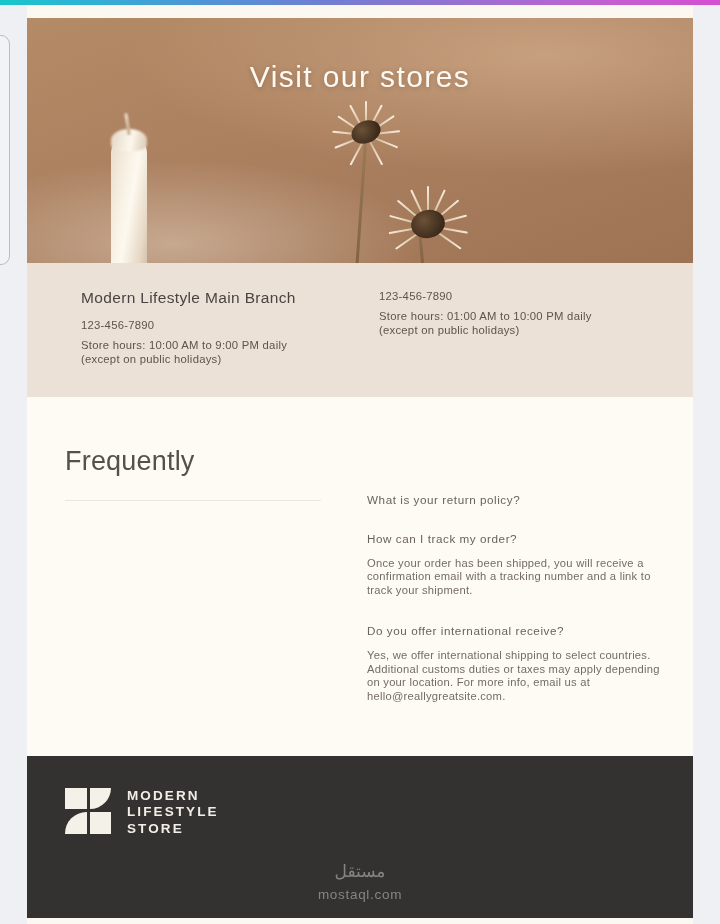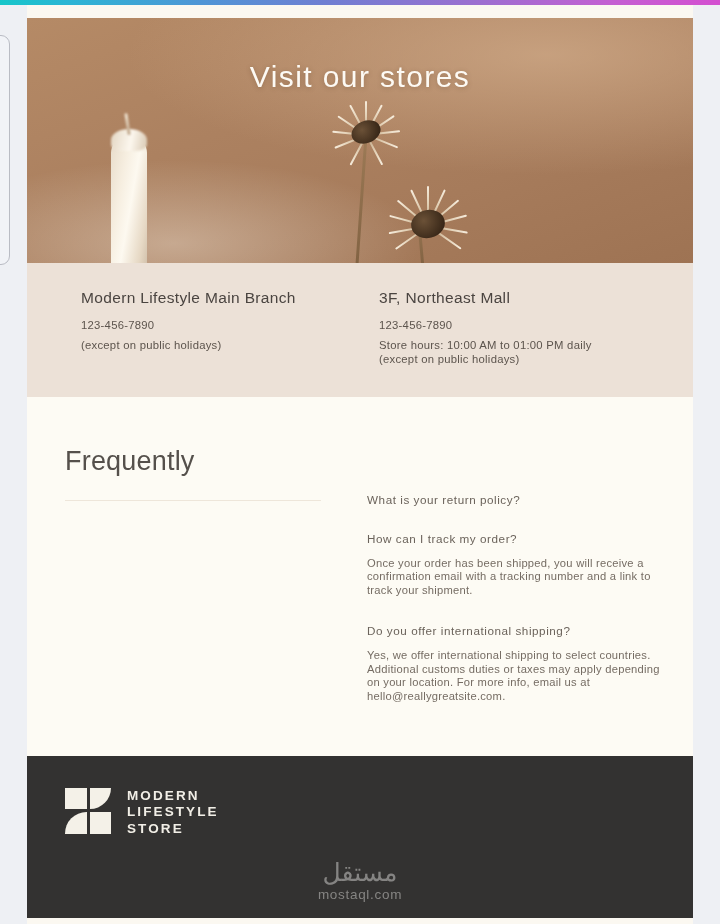--- a/index.html
+++ b/index.html
@@ -216,21 +216,21 @@
     color: #f1eee6;
   }
   .watermark {
     position: absolute;
     left: 0; right: 0; bottom: 16px;
     text-align: center;
     color: #8d8c8a;
     opacity: .92;
   }
   .wm-ar {
-    font-size: 25px;
+    font-size: 17px;
     line-height: 28px;
     letter-spacing: .5px;
     direction: rtl;
   }
   .wm-en {
     font-size: 13.5px;
     letter-spacing: .7px;
     margin-top: 1px;
   }
 </style>
@@ -283,26 +283,26 @@
           <span class="flower-core" style="left:32px; top:30px; width:34px; height:28px; transform:rotate(-14deg);"></span>
         </div>
       </div>
       <h1 class="hero-title">Visit our stores</h1>
     </section>
 
     <section class="stores">
       <div class="store-col">
         <div class="store-name">Modern Lifestyle Main Branch</div>
         <div class="store-line store-phone">123-456-7890</div>
+        <div class="store-line">Store hours: 10:00 AM to 9:00 PM daily</div>
         <div class="store-line">(except on public holidays)</div>
       </div>
       <div class="store-col">
-        <div class="store-name">3F, Northeast Mall</div>
         <div class="store-line store-phone">123-456-7890</div>
-        <div class="store-line">Store hours: 10:00 AM to 01:00 PM daily</div>
+        <div class="store-line">Store hours: 01:00 AM to 10:00 PM daily</div>
         <div class="store-line">(except on public holidays)</div>
       </div>
     </section>
 
     <section class="faq">
       <div class="faq-left">
         <h2 class="faq-heading">
           <span>Frequently</span><br>
         </h2>
         <div class="faq-rule"></div>
@@ -310,21 +310,21 @@
 
       <div class="faq-right">
         <div class="faq-item">
           <div class="faq-q">What is your return policy?</div>
         </div>
         <div class="faq-item">
           <div class="faq-q">How can I track my order?</div>
           <div class="faq-a">Once your order has been shipped, you will receive a confirmation email with a tracking number and a link to track your shipment.</div>
         </div>
         <div class="faq-item">
-          <div class="faq-q">Do you offer international shipping?</div>
+          <div class="faq-q">Do you offer international receive?</div>
           <div class="faq-a">Yes, we offer international shipping to select countries. Additional customs duties or taxes may apply depending on your location. For more info, email us at hello@reallygreatsite.com.</div>
         </div>
       </div>
     </section>
 
     <footer class="footer">
       <div class="brand">
         <div class="logo-mark">
           <span class="logo-tile tile-tl"></span>
           <span class="logo-tile tile-tr"></span>

